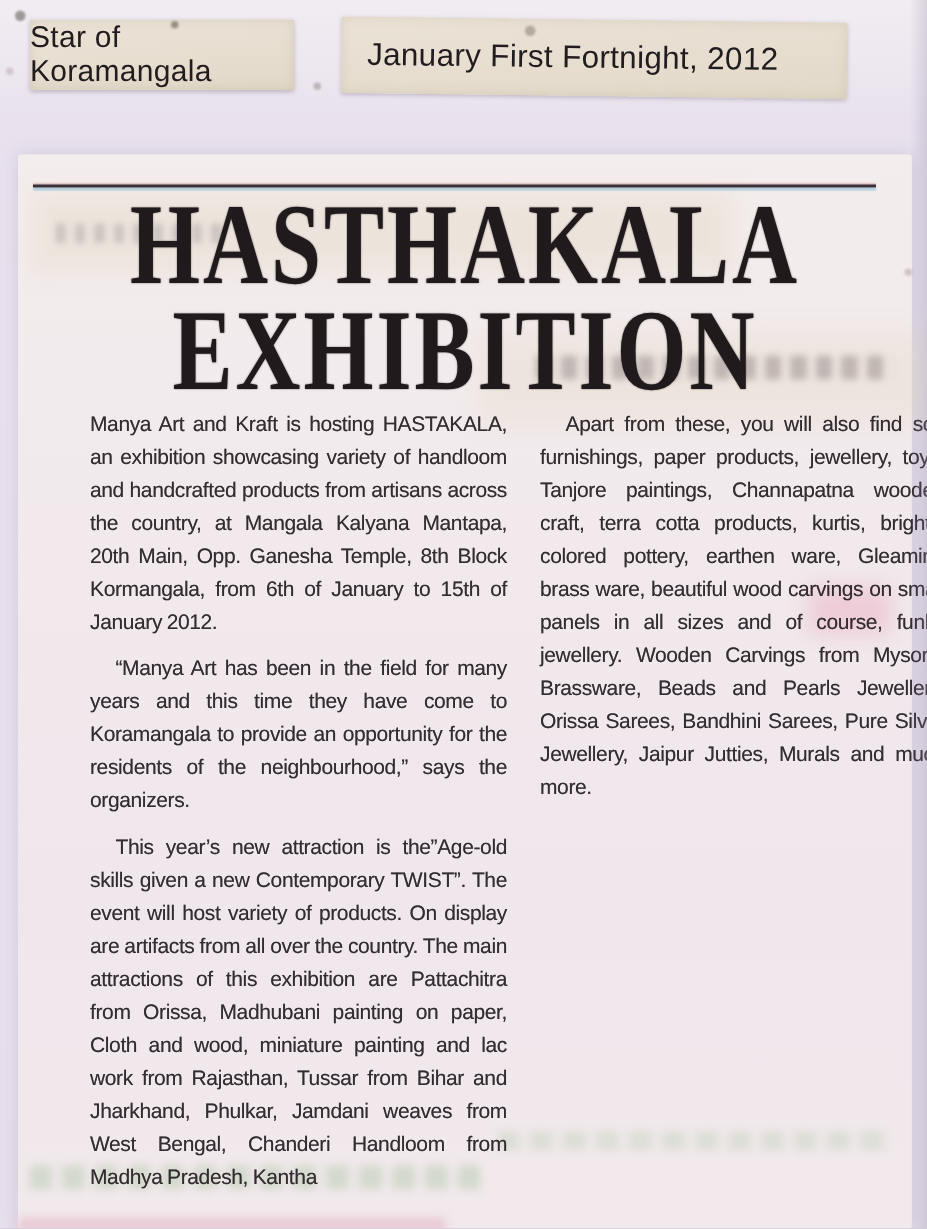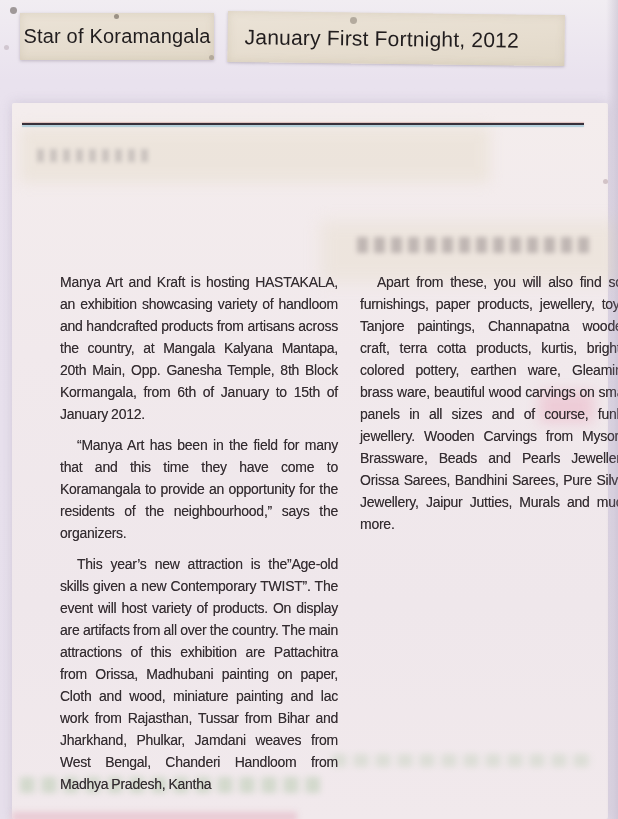--- a/index.html
+++ b/index.html
@@ -27,21 +27,21 @@
       5px 46px 0 1px rgba(145,125,135,.3);
   }
 
   
   .strip {
     position:absolute; display:flex; align-items:center;
     background:linear-gradient(175deg, #ebe3d7 0%, var(--strip,#e6ddcf) 60%, #e1d8c8 100%);
     box-shadow:0 1px 3px rgba(120,110,130,.4), inset 0 0 8px rgba(180,165,140,.3);
     color:#211d1e; letter-spacing:.2px;
   }
-  .strip-title { left:20px; top:13px; width:194px; height:47px; justify-content:center; font-size:20px; }
+  .strip-title { left:20px; top:13px; width:176px; height:47px; justify-content:center; font-size:20px; }
   .strip-date  { left:228px; top:11px; width:337px; height:51px; padding-left:17px; font-size:21px;
                  transform:rotate(0.7deg); transform-origin:left top; box-sizing:border-box; }
 
   
   .article {
     position:absolute; left:12px; top:103px; width:596px; height:716px;
     background:linear-gradient(180deg, #f4eded 0%, var(--paper,#f1e9ec) 35%, #efe7eb 70%, #f1e9ec 100%);
     box-shadow:0 0 12px rgba(150,140,165,.3);
     border-radius:2px;
   }
@@ -104,25 +104,29 @@
     <div class="bleed bleed-beige-right"></div>
     <div class="bleed bleed-text-1"></div>
     <div class="bleed bleed-text-2"></div>
     <div class="bleed bleed-pink-1"></div>
     <div class="bleed bleed-green-1"></div>
     <div class="bleed bleed-green-2"></div>
     <div class="bleed bleed-pink-edge"></div>
 
     <div class="rule"></div>
 
+    <div class="headline">
+      <span class="hl">HASTHAKALA</span>
+      <span class="hl">EXHIBITION</span>
+    </div>
 
     <div class="columns">
       <div class="col left">
         <p class="noindent">Manya Art and Kraft is hosting HASTAKALA, an exhibition showcasing variety of handloom and handcrafted products from artisans across the country, at Mangala Kalyana Mantapa, 20th Main, Opp. Ganesha Temple, 8th Block Kormangala, from 6th of January to 15th of January 2012.</p>
-        <p>“Manya Art has been in the field for many that and this time they have come to Koramangala to provide an opportunity for the residents of the neighbourhood,” says the organizers.</p>
+        <p>“Manya Art has been in the field for many years and this time they have come to Koramangala to provide an opportunity for the residents of the neighbourhood,” says the organizers.</p>
         <p>This year’s new attraction is the”Age-old skills given a new Contemporary TWIST”. The event will host variety of products. On display are artifacts from all over the country. The main attractions of this exhibition are Pattachitra from Orissa, Madhubani painting on paper, Cloth and wood, miniature painting and lac work from Rajasthan, Tussar from Bihar and Jharkhand, Phulkar, Jamdani weaves from West Bengal, Chanderi Handloom from Madhya Pradesh, Kantha</p>
       </div>
       <div class="col right">
         <p>Apart from these, you will also find soft furnishings, paper products, jewellery, toys, Tanjore paintings, Channapatna wooden craft, terra cotta products, kurtis, brightly colored pottery, earthen ware, Gleaming brass ware, beautiful wood carvings on small panels in all sizes and of course, funky jewellery. Wooden Carvings from Mysore, Brassware, Beads and Pearls Jewellery, Orissa Sarees, Bandhini Sarees, Pure Silver Jewellery, Jaipur Jutties, Murals and much more.</p>
       </div>
     </div>
   </div>
 
   <div class="specks"></div>
   <div class="edge-right"></div>

